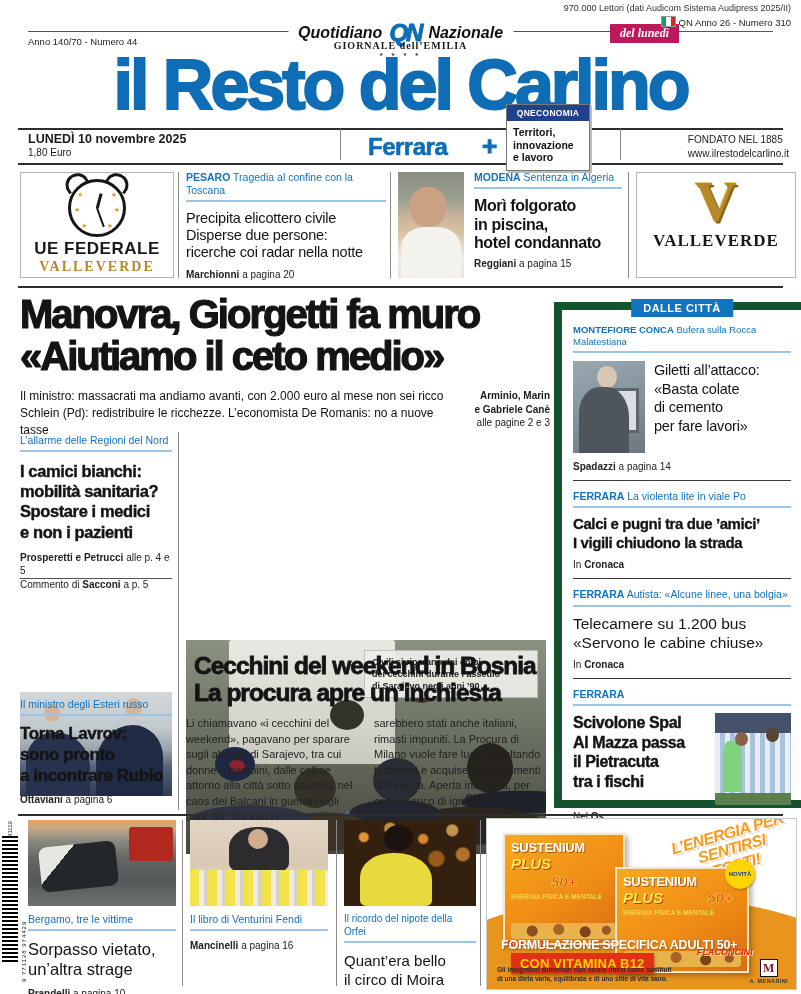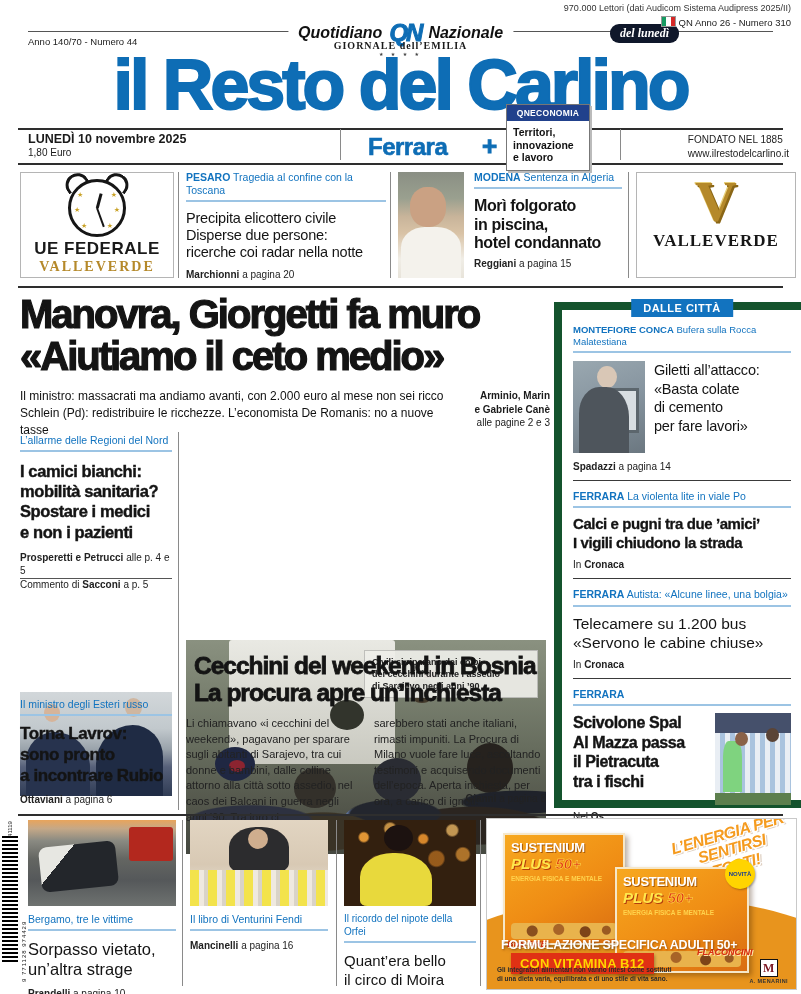--- a/index.html
+++ b/index.html
@@ -10,22 +10,22 @@
   .vl{position:absolute;width:1px;background:#8a8a8a;}
   .hr{position:absolute;height:2px;background:#2e2e2e;}
   .hr.thin{height:1px;background:#555;}
 
   
   .readers{font-size:9px;color:#333;}
   .annoline{font-size:9.5px;color:#222;}
   .qn-lockup{display:flex;align-items:center;gap:7px;background:#fff;padding:0 10px;}
   .qn-word{font-style:italic;font-weight:bold;font-size:16px;color:#111;}
   .qn-mark{font-style:italic;font-weight:bold;font-size:24px;color:#0e6db5;letter-spacing:-2px;-webkit-text-stroke:1px #0e6db5;}
-  .lunedi-box{background:#0f172a;color:#fff;font-style:italic;font-weight:bold;font-size:12px;
-              padding:2px 10px;border-radius:9px;font-family:"Liberation Serif",serif;}
+  .lunedi-box{background:#be185d;color:#fff;font-style:italic;font-weight:bold;font-size:12px;
+              padding:2px 10px;border-radius:1px;font-family:"Liberation Serif",serif;}
   .flag{display:inline-block;width:13px;height:9px;border:0.5px solid #999;vertical-align:-1px;
         background:linear-gradient(90deg,#169b62 0 33%,#fff 33% 66%,#d62827 66%);}
   .giornale{font-family:"Liberation Serif",serif;font-weight:bold;font-size:10px;letter-spacing:1px;color:#1a1a1a;text-align:center;}
   .mini-stars{font-size:5px;color:#444;text-align:center;letter-spacing:3px;}
 
   
   .masthead{width:100%;text-align:center;font-weight:bold;font-size:70px;color:#0e6db5;
             letter-spacing:-3px;-webkit-text-stroke:2px #0e6db5;line-height:1;}
   .qnec{width:82px;border:1px solid #777;background:#fff;box-shadow:2px 2px 0 #bbb;z-index:9;}
   .qnec .hd{background:#21418c;color:#fff;font-weight:bold;font-size:8.5px;text-align:center;padding:3px 0;letter-spacing:.3px;}
@@ -115,21 +115,21 @@
   .bc-num{position:absolute;font-size:6px;letter-spacing:1px;transform:rotate(-90deg);transform-origin:left top;white-space:nowrap;color:#111;}
 
   
   .sust{border:1px solid #c9c9c9;background:#fff;overflow:hidden;}
   .swoosh{position:absolute;left:-70px;top:78px;width:470px;height:150px;background:#e8941d;
           border-radius:48% 52% 46% 54%/62% 72% 34% 28%;}
   .sbox{position:absolute;border:2px solid #f6e7c8;background:linear-gradient(150deg,#f7a81f 0%,#ef8c14 55%,#d96d12 100%);
         box-shadow:3px 3px 5px rgba(60,30,0,.35);padding:5px 6px;}
   .sbox .brand{color:#fff;font-weight:bold;font-size:13px;letter-spacing:-.3px;text-shadow:1px 1px 0 #a85a08;}
   .sbox .plus{font-style:italic;font-weight:bold;font-size:15px;color:#ffe84d;text-shadow:1px 1px 0 #b33c0e;display:inline-block;}
-  .sbox .fifty{font-style:italic;font-weight:bold;font-size:15px;color:#e23c17;-webkit-text-stroke:.5px #ffe84d;display:inline-block;}
+  .sbox .fifty{font-style:italic;font-weight:bold;font-size:15px;color:#e23c17;-webkit-text-stroke:.5px #ffe84d;display:inline-block;margin-left:40px;}
   .sbox .sub{color:#ffd34d;font-weight:bold;font-size:6.5px;margin-top:2px;line-height:1.25;}
   .sbox .nuts{position:absolute;bottom:4px;left:6px;right:6px;height:16px;border-radius:4px;
       background:radial-gradient(circle at 20% 50%,#8a4f1e 0 5px,transparent 6px),
                  radial-gradient(circle at 45% 40%,#a86427 0 5px,transparent 6px),
                  radial-gradient(circle at 70% 55%,#7d4418 0 5px,transparent 6px),
                  radial-gradient(circle at 90% 45%,#9a5a22 0 4px,transparent 5px),#e9b34c;}
   .novita{position:absolute;right:-8px;top:-10px;background:#ffd400;color:#1b3f8f;font-weight:bold;font-size:6px;
           border-radius:50%;width:30px;height:30px;display:flex;align-items:center;justify-content:center;text-align:center;box-shadow:1px 1px 2px rgba(0,0,0,.3);}
   .slogan{position:absolute;right:4px;top:6px;width:120px;transform:rotate(-16deg);text-align:center;
           font-weight:bold;font-style:italic;color:#f59b1f;font-size:16px;line-height:1.02;letter-spacing:-.5px;

